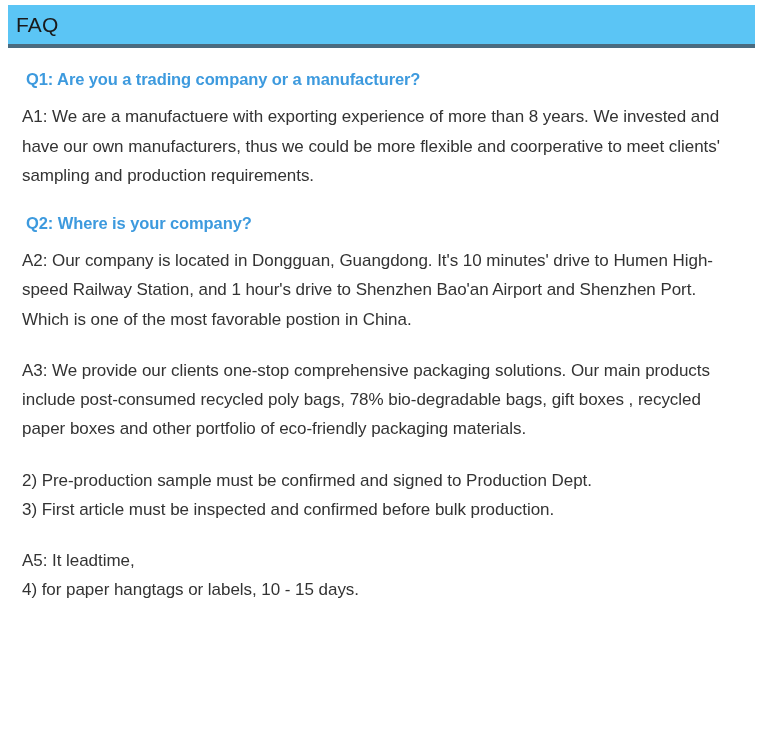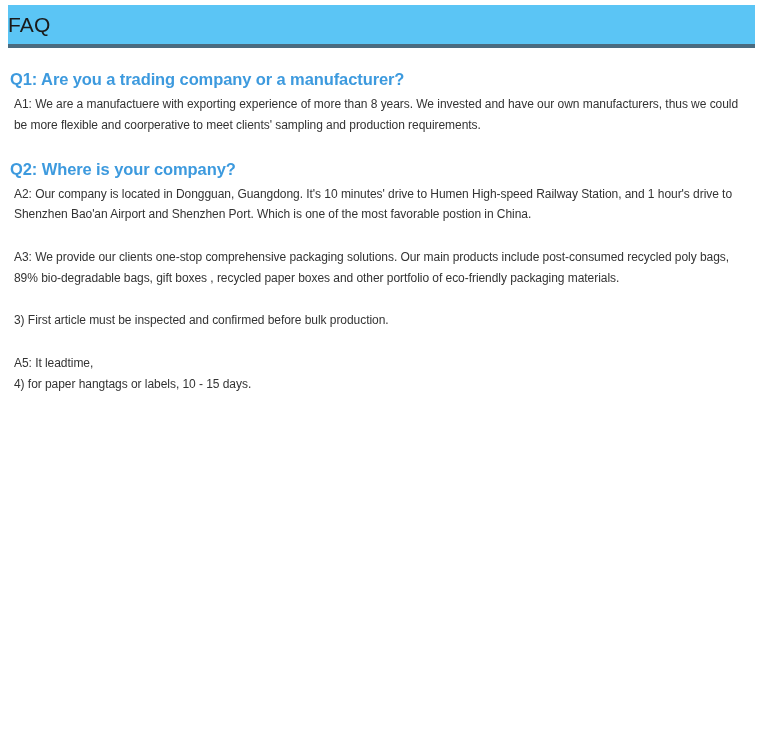--- a/index.html
+++ b/index.html
@@ -31,20 +31,21 @@
     border-bottom: 4px solid #4a6b80;
     display: flex;
     align-items: center;
     box-sizing: border-box;
   }
   .faq-banner-title {
     font-size: 21px;
     font-weight: 400;
     color: #1a1a1a;
     letter-spacing: 0.2px;
+    padding-left: 8px;
     line-height: 1;
   }
 
   
   .faq-body {
     padding: 0 14px 0 10px;
     box-sizing: border-box;
   }
 
   .faq-item {
@@ -52,30 +53,30 @@
   }
   .faq-item:first-child {
     margin-top: 20px;
   }
 
   .faq-question {
     font-size: 16.5px;
     font-weight: bold;
     color: #3d9ade;
     line-height: 1.35;
-    margin: 0 0 3px 0;
+    margin: 0 0 3px 16px;
     letter-spacing: -0.1px;
   }
 
   .faq-answer {
-    font-size: 12px;
+    font-size: 17px;
     font-weight: 400;
     color: #333333;
     line-height: 1.72;
-    margin: 4px;
+    margin: 12px;
     letter-spacing: -0.05px;
   }
   .faq-answer .answer-line {
     display: block;
   }
 </style>
 </head>
 <body>
 
 <div class="page">
@@ -92,25 +93,26 @@
         </p>
       </div>
       <div class="faq-item">
         <h3 class="faq-question">Q2: Where is your company?</h3>
         <p class="faq-answer">
           <span class="answer-line">A2: Our company is located in Dongguan, Guangdong. It's 10 minutes' drive to Humen High-speed Railway Station, and 1 hour's drive to Shenzhen Bao'an Airport and Shenzhen Port. Which is one of the most favorable postion in China.</span>
         </p>
       </div>
       <div class="faq-item">
         <p class="faq-answer">
-          <span class="answer-line">A3: We provide our clients one-stop comprehensive packaging solutions. Our main products include post-consumed recycled poly bags, 89% bio-degradable bags, gift boxes , recycled paper boxes and other portfolio of eco-friendly packaging materials.</span>
+          <span class="answer-line">A3: We provide our clients one-stop comprehensive packaging solutions. Our main products include post-consumed recycled poly bags, 78% bio-degradable bags, gift boxes , recycled paper boxes and other portfolio of eco-friendly packaging materials.</span>
         </p>
       </div>
       <div class="faq-item">
         <p class="faq-answer">
+          <span class="answer-line">2) Pre-production sample must be confirmed and signed to Production Dept.</span>
           <span class="answer-line">3) First article must be inspected and confirmed before bulk production.</span>
         </p>
       </div>
       <div class="faq-item">
         <p class="faq-answer">
           <span class="answer-line">A5: It leadtime,</span>
           <span class="answer-line">4) for paper hangtags or labels, 10 - 15 days.</span>
         </p>
       </div>
     </div>

